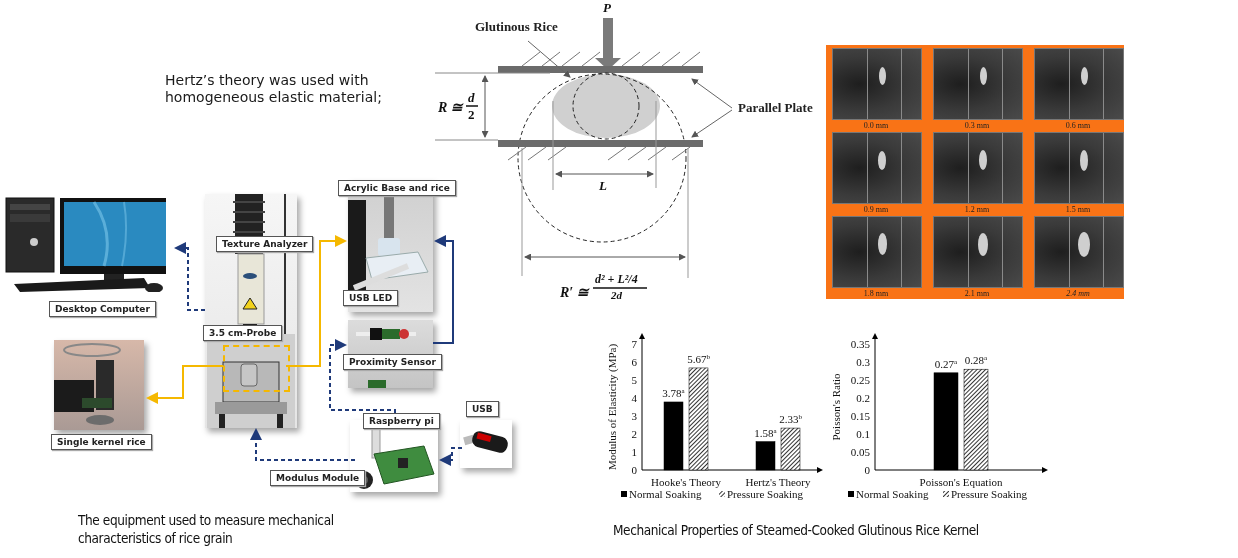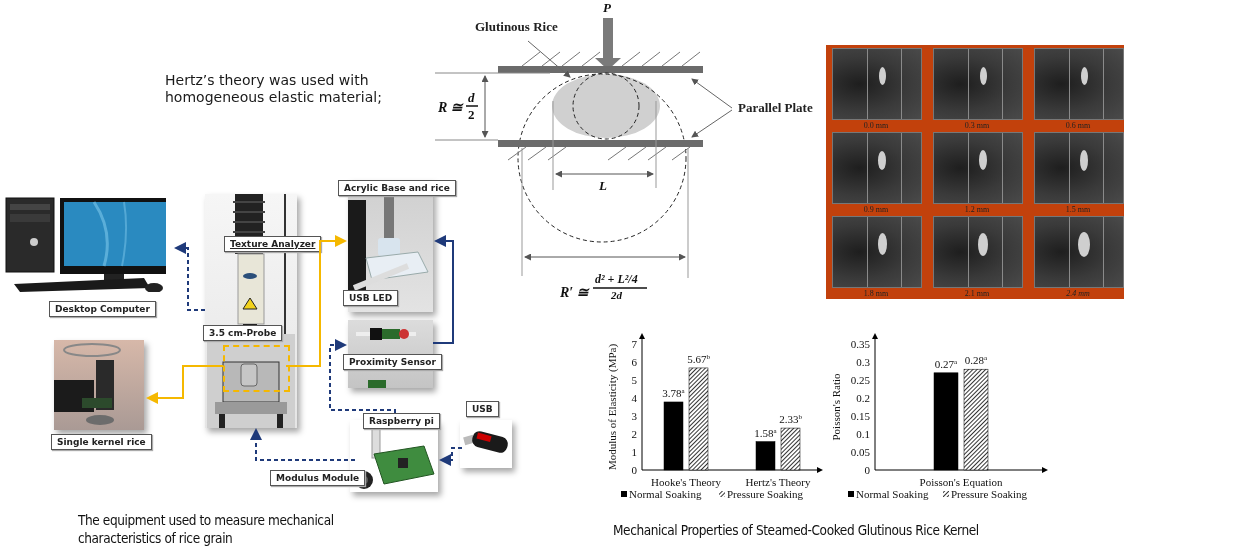--- a/index.html
+++ b/index.html
@@ -2,21 +2,21 @@
 <html><head>
 <meta charset="utf-8">
 <style>
   html,body{margin:0;padding:0;background:#ffffff;}
   body{width:1238px;height:558px;position:relative;overflow:hidden;font-family:"DejaVu Sans",sans-serif;color:#111;}
   .abs{position:absolute;}
   .note{font-size:14px;line-height:17px;color:#1a1a1a;}
   .caption{font-size:13.5px;line-height:18px;color:#111;font-family:"DejaVu Sans Condensed","DejaVu Sans",sans-serif;letter-spacing:-0.4px;}
   .lbl{position:absolute;background:#fff;border:1.5px solid #555;font-size:9px;font-weight:bold;padding:2px 5px;white-space:nowrap;font-family:"DejaVu Sans",sans-serif;color:#222;box-shadow:1px 1px 1px #aaa;}
   .photo{position:absolute;box-shadow:3px 4px 6px rgba(0,0,0,0.35);overflow:hidden;}
-  .grid{position:absolute;left:826px;top:45px;width:298px;height:254px;background:#c2410c;}
+  .grid{position:absolute;left:826px;top:45px;width:298px;height:254px;background:#f97316;}
   .frame{position:absolute;width:88px;height:70px;background:radial-gradient(ellipse at 30% 50%,#1e1e1e 0%,#3a3a3a 55%,#4a4a4a 100%);border:1px solid #777;}
   .frame .v1{position:absolute;left:34px;top:0;width:1px;height:100%;background:#8a8a8a;}
   .frame .v2{position:absolute;left:68px;top:0;width:1px;height:100%;background:#8a8a8a;}
   .frame .grain{position:absolute;background:#cfcfcf;border-radius:50%;}
   .flabel{position:absolute;width:88px;text-align:center;font-size:8px;font-family:"Liberation Serif",serif;color:#222;}
   .chart text{font-family:"Liberation Serif","DejaVu Serif",serif;}
 </style>
 </head>
 <body>
 
@@ -58,21 +58,21 @@
       <path d="M38 115 L45 104 L52 115 Z" fill="#f2d21b" stroke="#222"></path>
       <rect x="38" y="130" width="14" height="40" fill="#222"></rect>
       <rect x="2" y="140" width="88" height="94" fill="#cfcfcf"></rect>
       <rect x="18" y="168" width="56" height="40" fill="#b8b8b8" stroke="#333"></rect>
       <rect x="36" y="170" width="16" height="22" rx="3" fill="#c6c6c6" stroke="#666"></rect>
       <rect x="10" y="208" width="72" height="12" fill="#9a9a9a"></rect>
       <rect x="14" y="220" width="6" height="14" fill="#222"></rect>
       <rect x="72" y="220" width="6" height="14" fill="#222"></rect>
     </svg>
   </div>
-  <div class="lbl" style="left:224px;top:236px;text-decoration:underline;">Texture Analyzer</div>
+  <div class="lbl" style="left:216px;top:236px;">Texture Analyzer</div>
   <div class="lbl" style="left:203px;top:325px;">3.5 cm-Probe</div>
   <div class="abs" style="left:223px;top:345px;width:63px;height:43px;border:2px dashed #f5b800;"></div>
 
   <div class="photo" style="left:54px;top:340px;width:90px;height:90px;background:linear-gradient(#d7b8a9,#aa9a95);">
     <svg width="90" height="90">
       <ellipse cx="38" cy="10" rx="28" ry="6" fill="none" stroke="#888" stroke-width="2"></ellipse>
       <rect x="0" y="40" width="40" height="32" fill="#1b1b1b"></rect>
       <rect x="42" y="20" width="18" height="50" fill="#2a2a2a"></rect>
       <rect x="28" y="58" width="30" height="10" fill="#2c4a2c"></rect>
       <ellipse cx="46" cy="80" rx="14" ry="5" fill="#6c6c6c"></ellipse>

